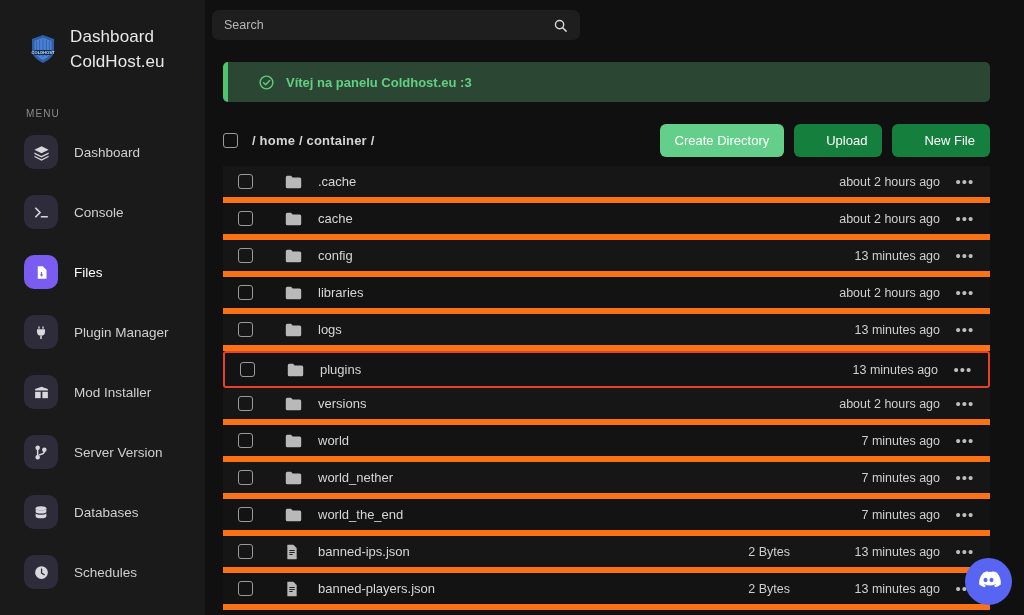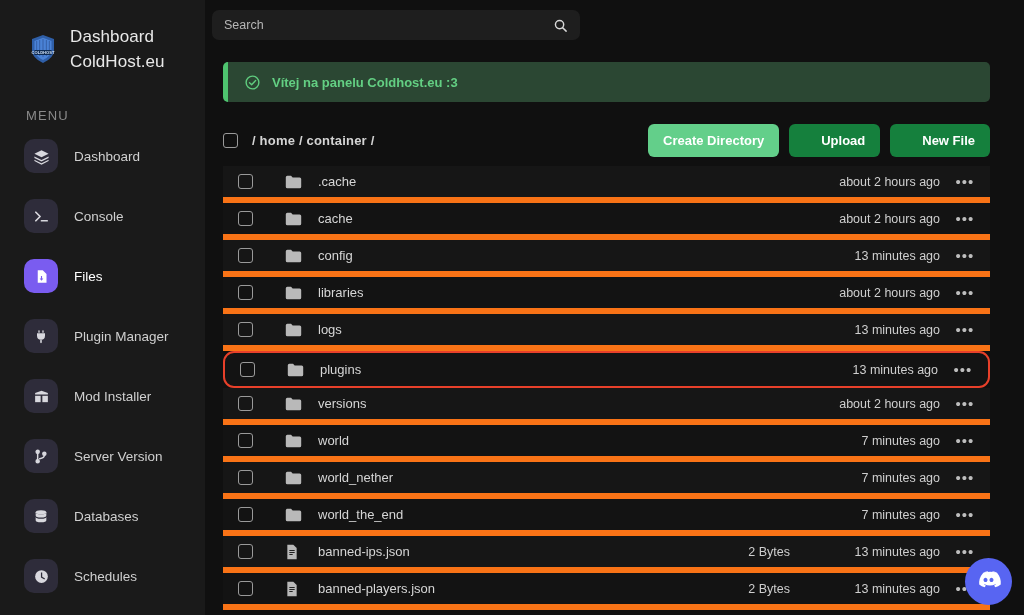--- a/index.html
+++ b/index.html
@@ -27,21 +27,21 @@
     width: 34px; height: 34px; flex: 0 0 34px;
     position: relative;
   }
   .brand-logo svg { display:block; }
   .brand-text {
     font-size: 17px; line-height: 25px; color: #e8e8e8; font-weight: 400;
     letter-spacing: .1px;
   }
   .menu-label {
     margin: 34px 0 10px 26px;
-    font-size: 13px; letter-spacing: 1.1px;
+    font-size: 10px; letter-spacing: 1.1px;
     color: #8a8a8a; font-weight: 400;
   }
   .nav-item {
     display: flex; align-items: center; gap: 16px;
     padding: 6px 12px 6px 24px;
     min-height: 34px;
     margin-bottom: 14px;
     cursor: pointer;
   }
   .nav-icon {
@@ -97,62 +97,62 @@
   .caret { color: #e6e6e6; display: flex; align-items: center; }
 
   
   .alert {
     margin: 12px 34px 0 18px;
     height: 40px;
     background: #2b4733;
     border-left: 5px solid #4ec46f;
     border-radius: 5px;
     display: flex; align-items: center; gap: 11px;
-    padding-left: 16px;
+    padding-left: 30px;
   }
   .alert-icon { color: #5fcc7e; display: flex; align-items: center; }
   .alert-text { color: #63cf83; font-size: 13px; font-weight: 700; }
 
   
   .toolbar {
     margin: 19px 34px 0 18px;
     height: 38px;
     display: flex; align-items: center; gap: 14px;
   }
   .cb {
     width: 15px; height: 15px; flex: 0 0 15px;
     border: 1.6px solid #9a9a9a; border-radius: 3px;
     background: transparent; cursor: pointer;
   }
   .breadcrumb { font-size: 13px; color: #d4d4d4; font-weight: 700; letter-spacing:.2px; }
   .tb-actions { margin-left: auto; display: flex; gap: 10px; }
   .btn {
     height: 33px; border-radius: 6px; border: 0;
     font-family: "Liberation Sans", sans-serif;
-    font-size: 13px; font-weight: 700; color: #ffffff;
+    font-size: 13px; font-weight: 400; color: #ffffff;
     padding: 0 15px; cursor: pointer; white-space: nowrap;
   }
   .btn.green { background: #63cf8a; color: #ffffff; }
   .btn.blue  { background: #15803d; padding-left: 32px; }
 
   
   .filelist { margin: 7px 34px 0 18px; position: relative; }
   .row {
     height: 37px;
     display: flex; align-items: center;
     border-bottom: 6px solid #f97316;
     cursor: pointer;
     padding-left: 15px;
     position: relative;
   }
   .row.even { background: #161616; }
   .row.odd  { background: #131313; }
   .row.highlight {
     border: 2px solid #e8402a;
-    border-radius: 11px;
+    border-radius: 3px;
     height: 37px;
     justify-content: flex-end;
   }
   .row .cb { margin-right: 0; }
   .row-icon {
     width: 17px; flex: 0 0 17px;
     margin-left: 32px;
     display: flex; align-items: center; color: #b9b9b9;
   }
   .row-name {

